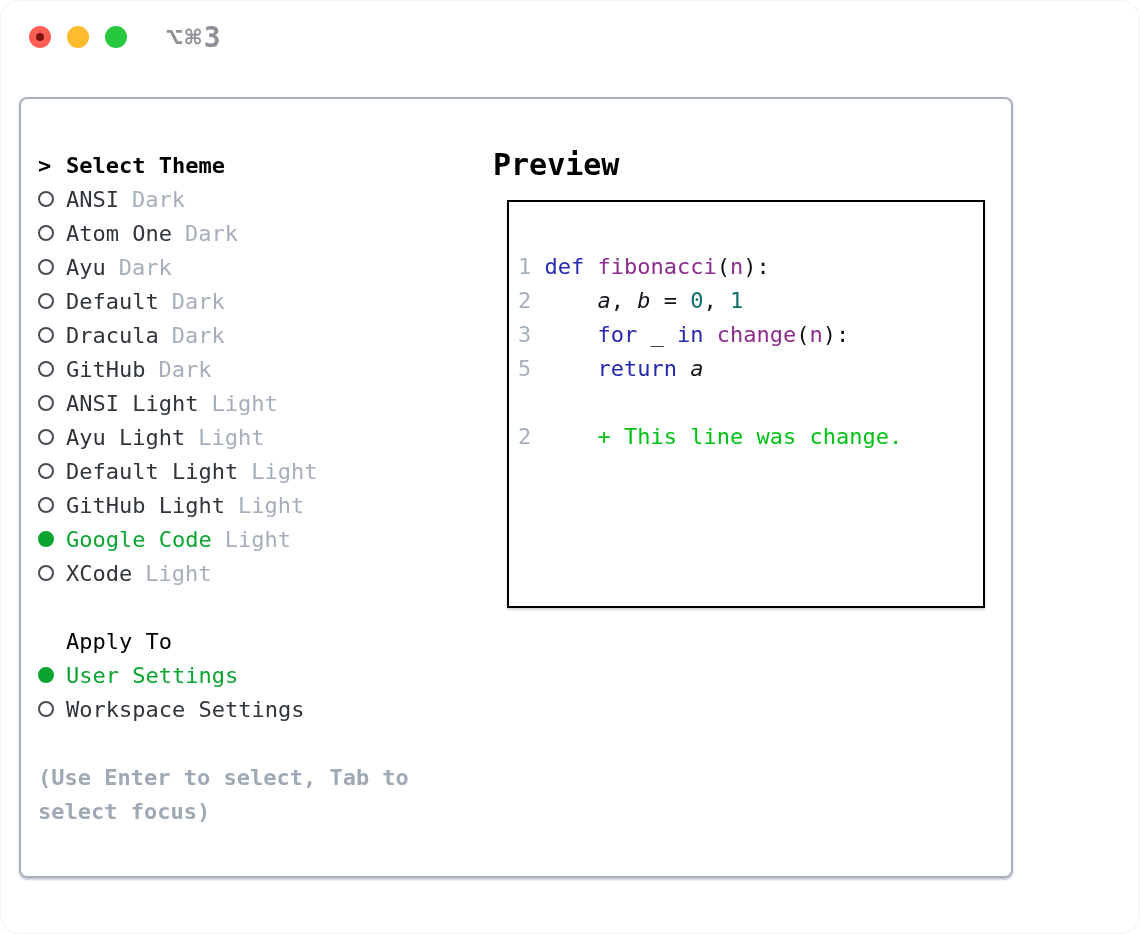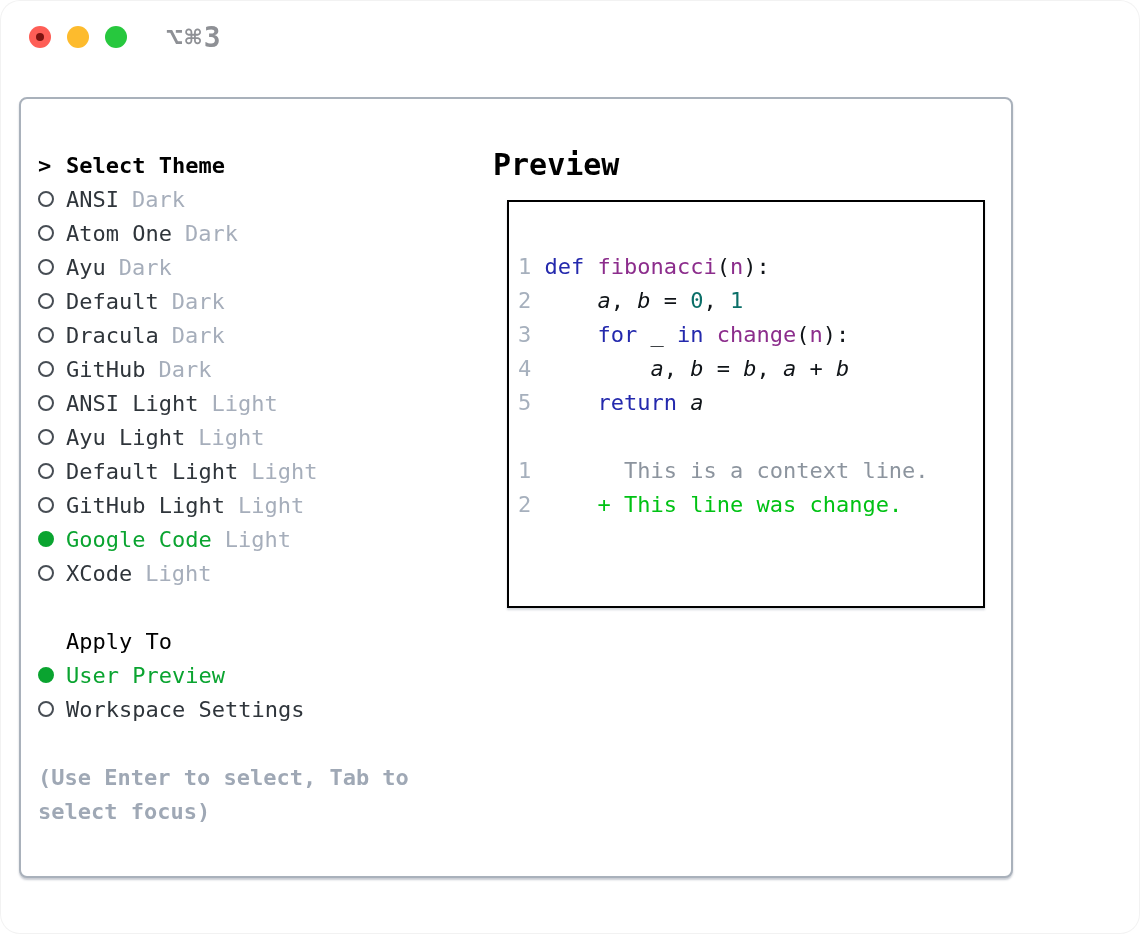--- a/index.html
+++ b/index.html
@@ -92,39 +92,37 @@
         </div>
 
       <div class="row"></div>
 
       <div class="row">
         <span class="bullet-cell"></span>
         <span class="apply-hdr">Apply To</span>
       </div>
 
       <div id="apply-items">
-          <div class="row"><span class="bullet-cell"><span class="circle selected"></span></span><span class="item-name selected">User Preview</span></div>
+          <div class="row"><span class="bullet-cell"><span class="circle selected"></span></span><span class="item-name selected">User Settings</span></div>
           <div class="row"><span class="bullet-cell"><span class="circle"></span></span><span class="item-name">Workspace Settings</span></div>
         </div>
 
       <div class="row"></div>
 
       <div class="row help">(Use Enter to select, Tab to</div>
       <div class="row help">select focus)</div>
     </div>
 
     <div class="preview-title">Preview</div>
 
     <div class="preview-box">
       <div class="code" id="code-block">
           <div class="code-line"><span class="ln">1 </span><span class="tk-kw">def</span><span class="tk-pln"> </span><span class="tk-fn">fibonacci</span><span class="tk-pln">(</span><span class="tk-fn">n</span><span class="tk-pln">):</span></div>
           <div class="code-line"><span class="ln">2 </span><span class="tk-pln">    </span><span class="tk-var">a</span><span class="tk-pln">, </span><span class="tk-var">b</span><span class="tk-pln"> = </span><span class="tk-lit">0</span><span class="tk-pln">, </span><span class="tk-lit">1</span></div>
           <div class="code-line"><span class="ln">3 </span><span class="tk-pln">    </span><span class="tk-kw">for</span><span class="tk-pln"> _ </span><span class="tk-kw">in</span><span class="tk-pln"> </span><span class="tk-fn">change</span><span class="tk-pln">(</span><span class="tk-fn">n</span><span class="tk-pln">):</span></div>
-          <div class="code-line"><span class="ln">4 </span><span class="tk-pln">        </span><span class="tk-var">a</span><span class="tk-pln">, </span><span class="tk-var">b</span><span class="tk-pln"> = </span><span class="tk-var">b</span><span class="tk-pln">, </span><span class="tk-var">a</span><span class="tk-pln"> + </span><span class="tk-var">b</span></div>
           <div class="code-line"><span class="ln">5 </span><span class="tk-pln">    </span><span class="tk-kw">return</span><span class="tk-pln"> </span><span class="tk-var">a</span></div>
           <div class="code-line"><span class="ln"></span></div>
-          <div class="code-line"><span class="ln">1 </span><span class="tk-ctx">      This is a context line.</span></div>
           <div class="code-line"><span class="ln">2 </span><span class="tk-pln">    </span><span class="tk-add">+ This line was change.</span></div>
         </div>
     </div>
 
   </div>
 </div>
 
 </body></html>

